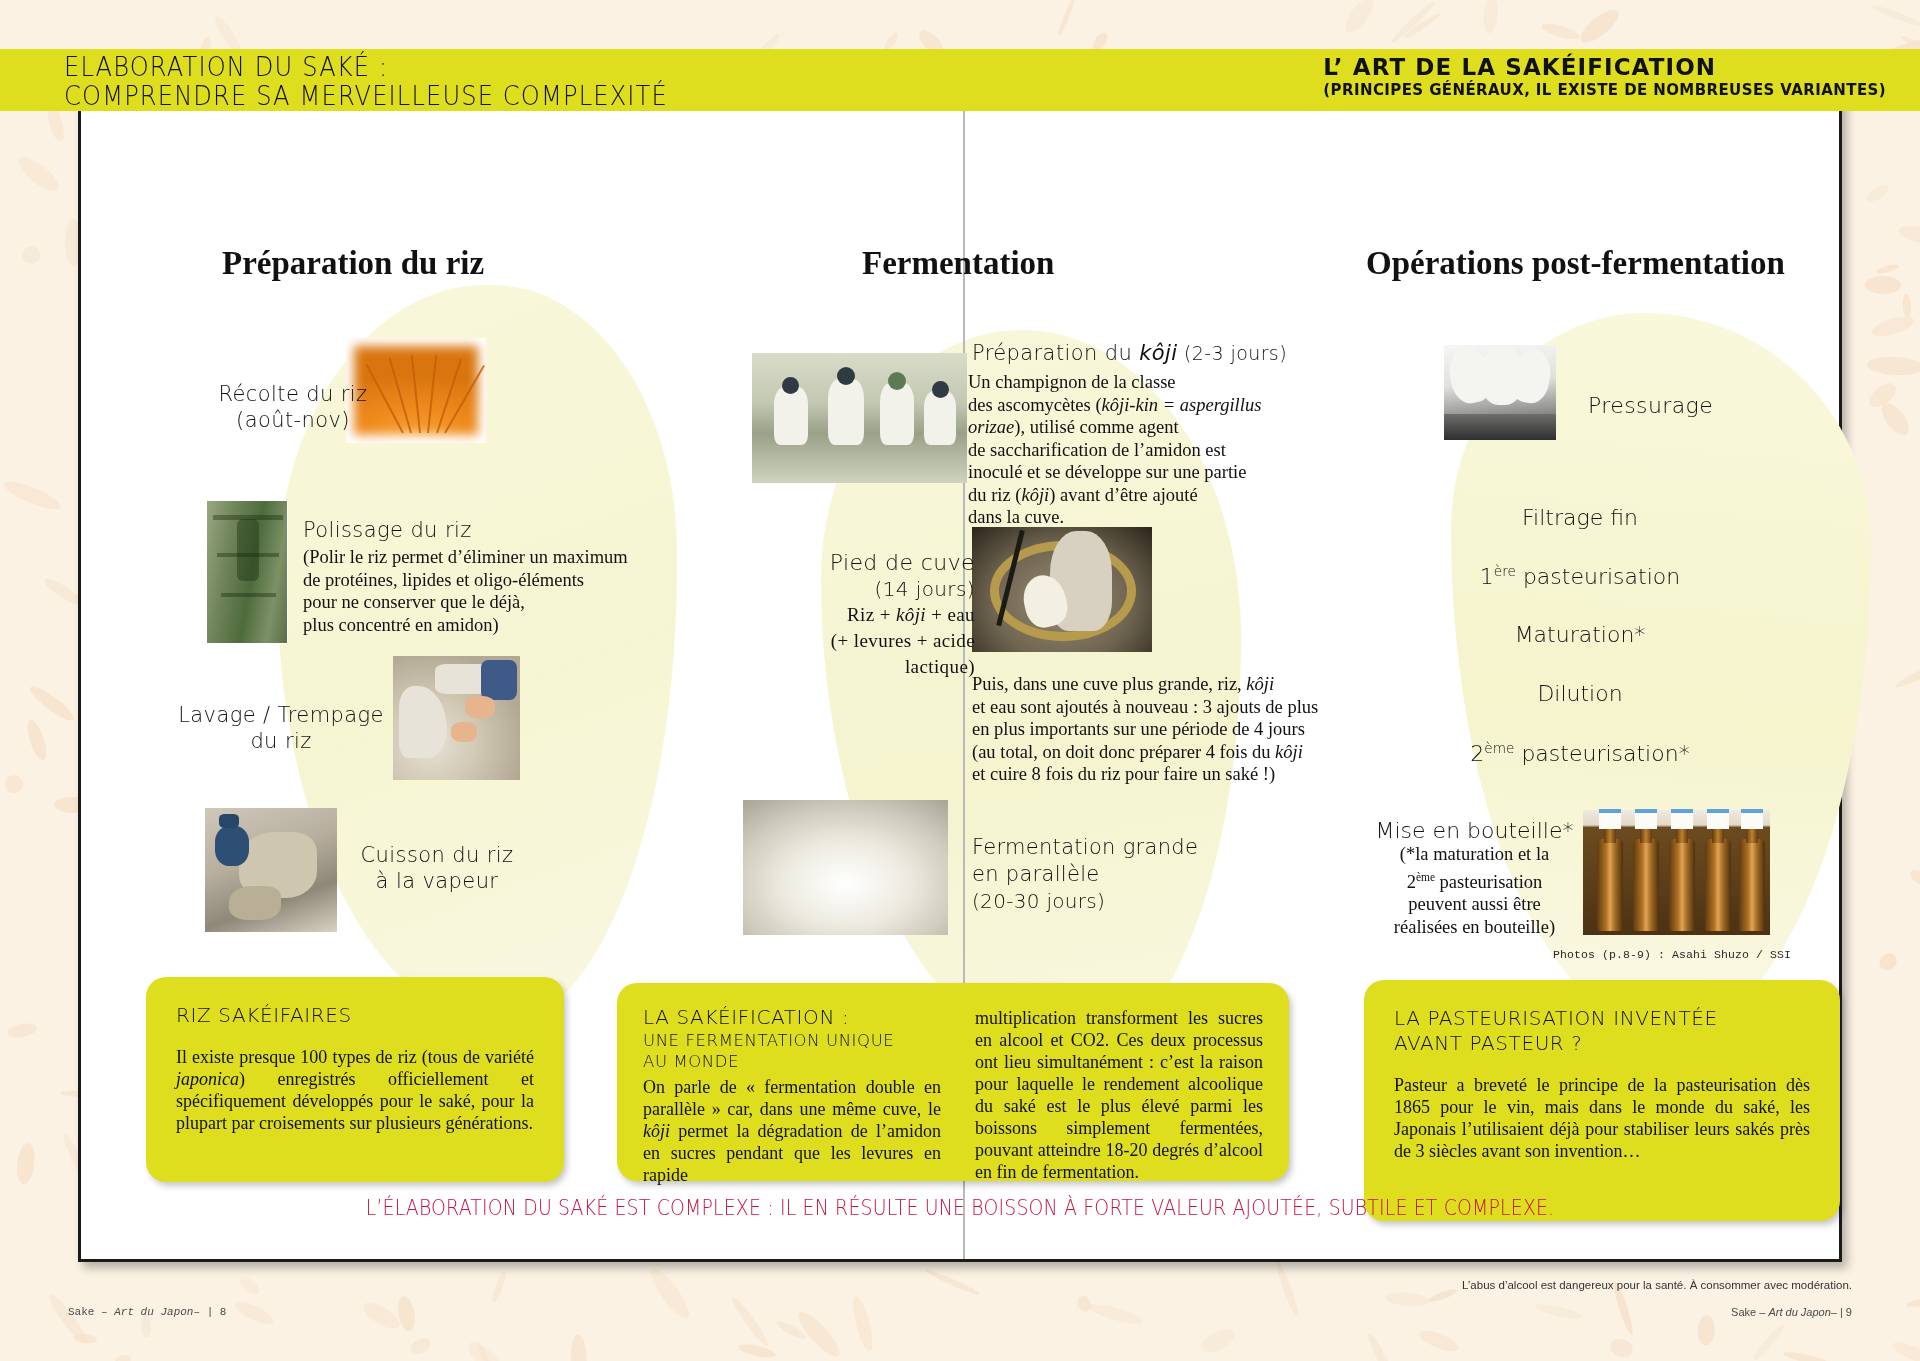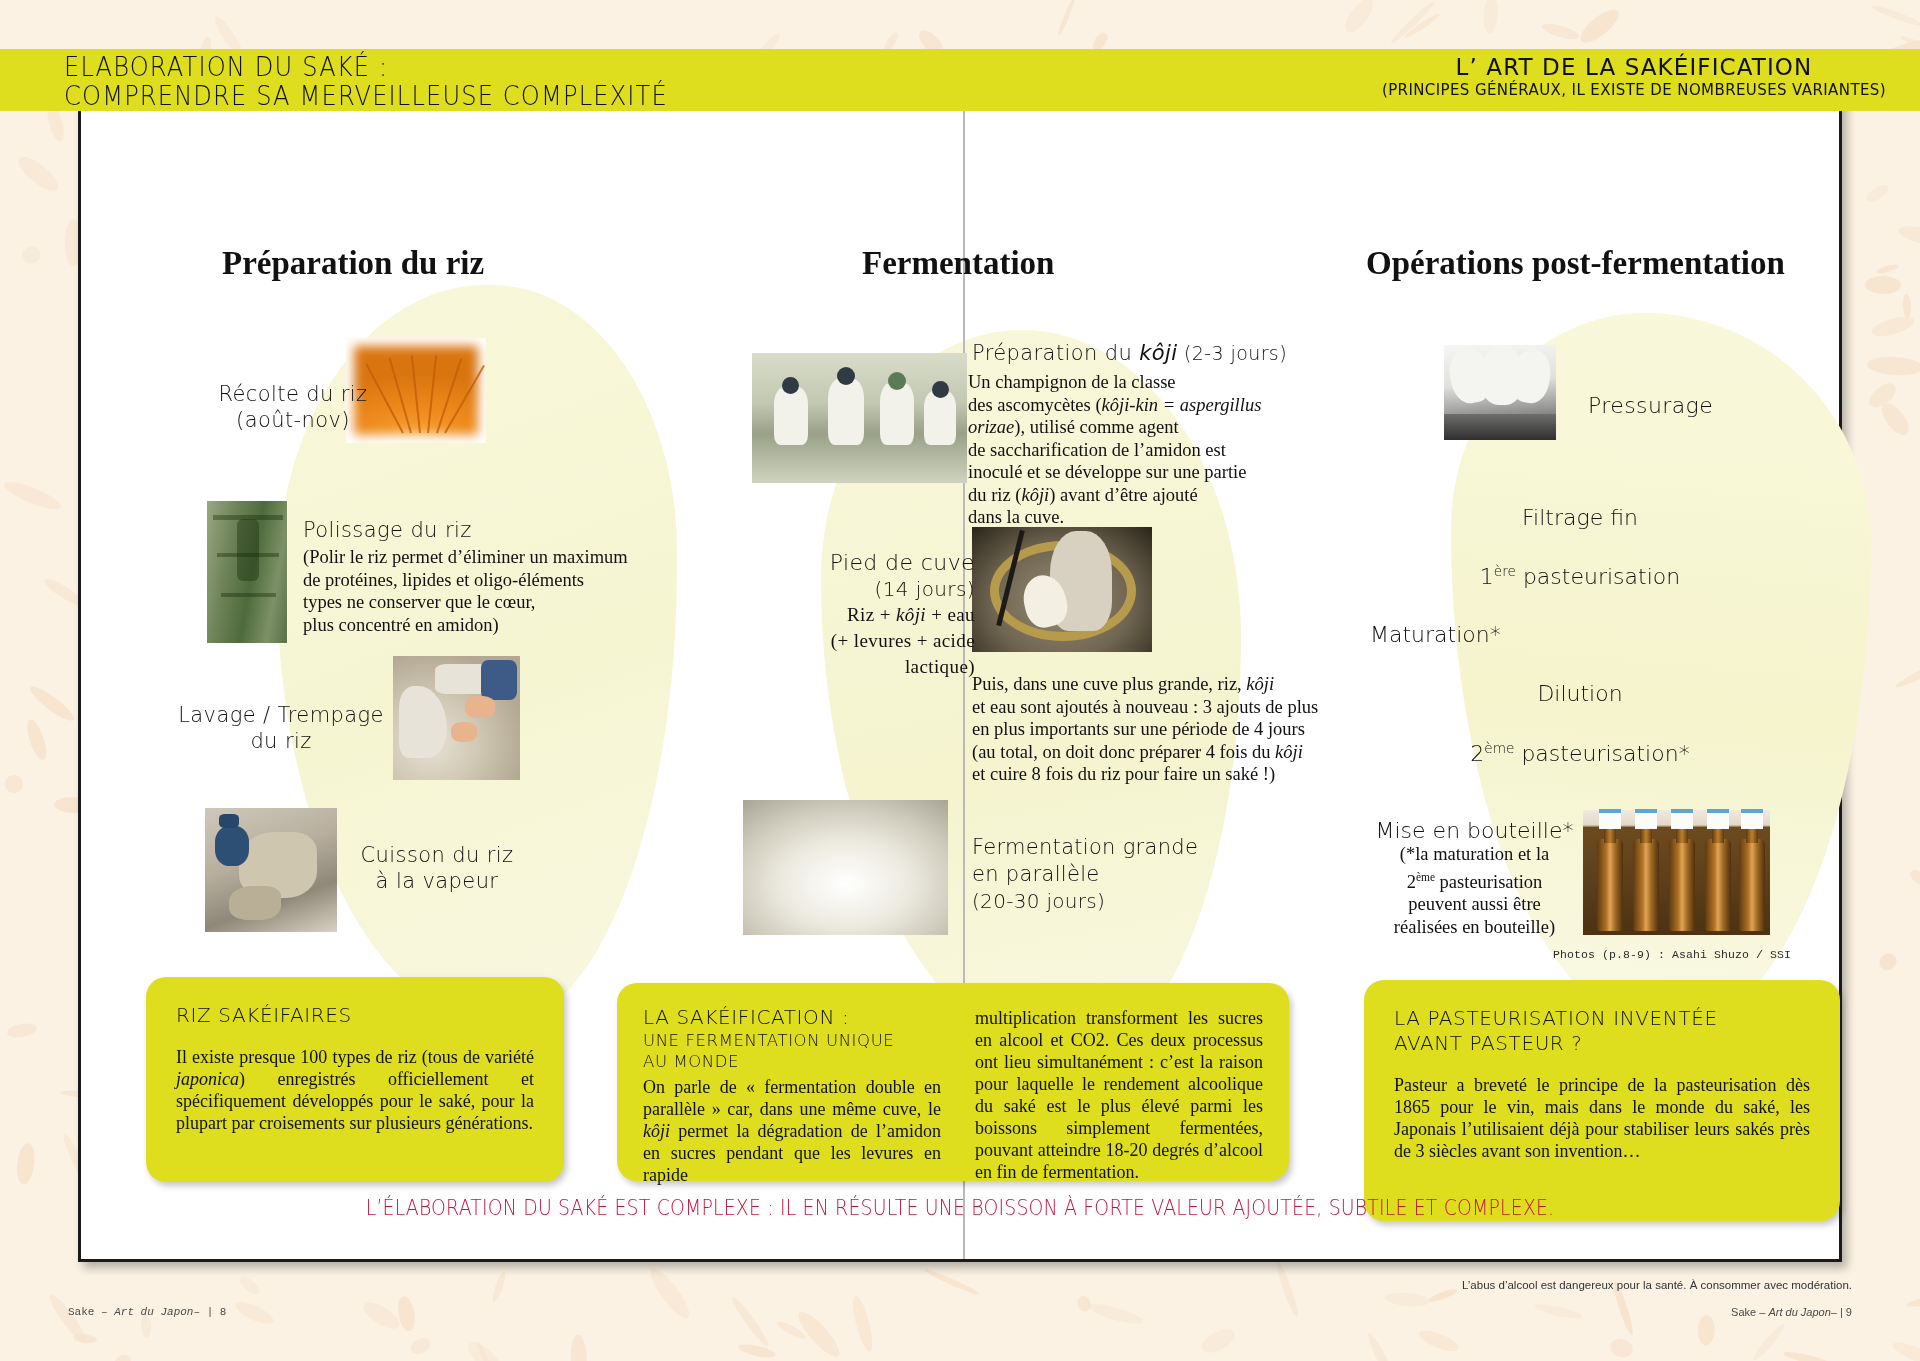--- a/index.html
+++ b/index.html
@@ -60,24 +60,24 @@
     font-size: 26px;
     letter-spacing: 1.2px;
     line-height: 29px;
     font-weight: 300;
     font-stretch: condensed;
     transform: scaleX(.93);
     transform-origin: left top;
   }
   #title-right {
     position: absolute; right: 34px; top: 5px;
-    text-align: center;
+    text-align: left;
     color: #111;
     font-family: "DejaVu Sans", sans-serif;
-    font-weight: 400;
+    font-weight: 700;
   }
   #title-right .line1 { font-size: 23px; letter-spacing: 1.1px; line-height: 26px; }
   #title-right .line2 { font-size: 15px; letter-spacing: .4px; line-height: 20px; }
 
   
   .col-heading {
     position: absolute;
     font-family: "Liberation Serif", serif;
     font-weight: bold;
     font-size: 33px;
@@ -431,21 +431,21 @@
 <div class="photo" id="photo-poli">
   <div class="bar" style="left:6px; top:14px; width:70px; height:5px;"></div>
   <div class="bar" style="left:10px; top:52px; width:62px; height:4px;"></div>
   <div class="bar" style="left:14px; top:92px; width:55px; height:4px;"></div>
   <div class="bar" style="left:30px; top:18px; width:22px; height:62px; border-radius:6px;"></div>
 </div>
 <div class="tx sans lbl-big" style="left:303px; top:517px;">Polissage du riz</div>
 <div class="tx serif body-ser" style="left:303px; top:546px;">
   <div>(Polir le riz permet d’éliminer un maximum</div>
   <div>de protéines, lipides et oligo-éléments</div>
-  <div>types ne conserver que le cœur,</div>
+  <div>pour ne conserver que le déjà,</div>
   <div>plus concentré en amidon)</div>
 </div>
 
 <div class="photo" id="photo-wash">
   <div class="sleeve" style="left:42px; top:8px; width:56px; height:30px;"></div>
   <div class="jean" style="left:88px; top:4px; width:36px; height:40px;"></div>
   <div class="hand" style="left:72px; top:40px; width:30px; height:22px;"></div>
   <div class="hand" style="left:58px; top:66px; width:26px; height:20px;"></div>
   <div class="sleeve" style="left:6px;  top:30px; width:48px; height:72px; border-radius:30% 60% 40% 20%;"></div>
 </div>
@@ -525,21 +525,21 @@
   <div style="position:absolute; left:0; bottom:0; width:100%; height:26px; background:linear-gradient(#6e6f6d,#2e2f2e);"></div>
 </div>
 <div class="tx sans lbl-big" style="left:1588px; top:393px; font-size:22px;">Pressurage</div>
 
 <div class="tx sans" style="left:1370px; top:505px; width:420px; text-align:center; font-size:22px;">Filtrage fin</div>
 
 <div class="tx sans" style="left:1370px; top:563px; width:420px; text-align:center; font-size:22px;">
   <span>1</span><sup>ère</sup><span> pasteurisation</span>
 </div>
 
-<div class="tx sans" style="left:1370px; top:622px; width:420px; text-align:left; font-size:22px;">Maturation*</div>
+<div class="tx sans" style="left:1370px; top:622px; width:420px; text-align:center; font-size:22px;">Maturation*</div>
 
 <div class="tx sans" style="left:1370px; top:681px; width:420px; text-align:center; font-size:22px;">Dilution</div>
 
 <div class="tx sans" style="left:1370px; top:740px; width:420px; text-align:center; font-size:22px;">
   <span>2</span><sup>ème</sup><span> pasteurisation*</span>
 </div>
 
 <div class="photo" id="photo-bottles">
   <div class="bottle" style="left:14px;"></div>
   <div class="bottle" style="left:50px;"></div>

